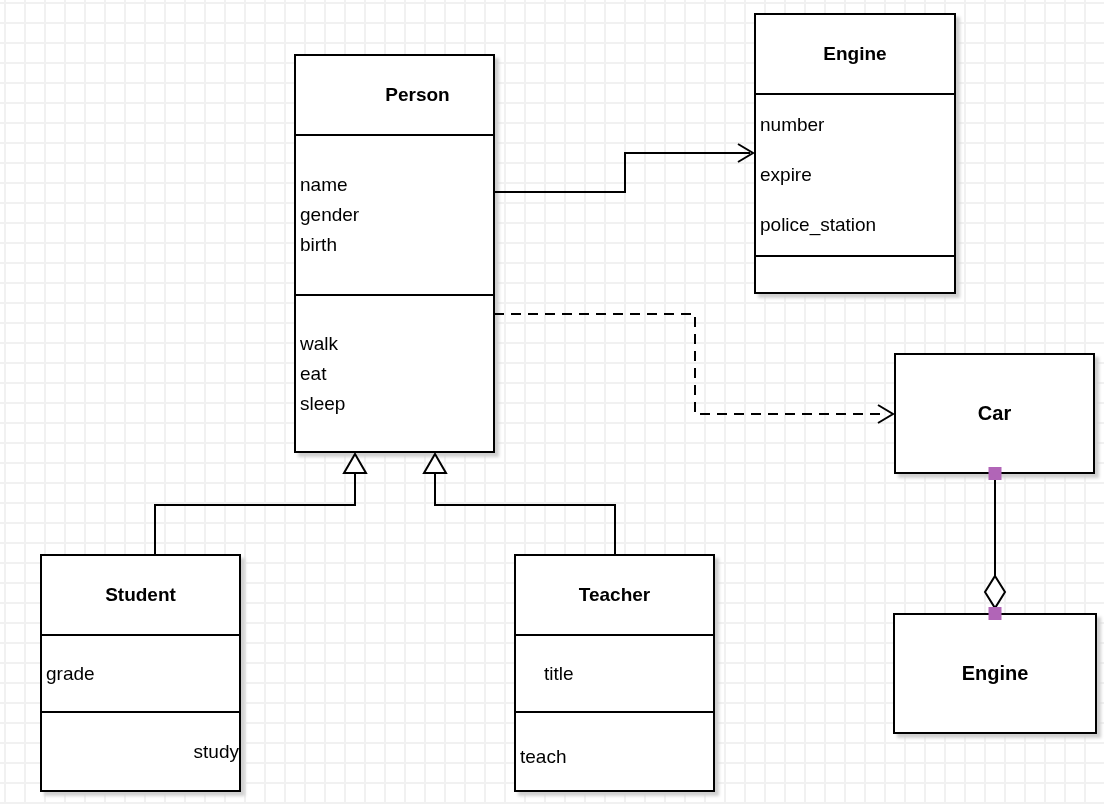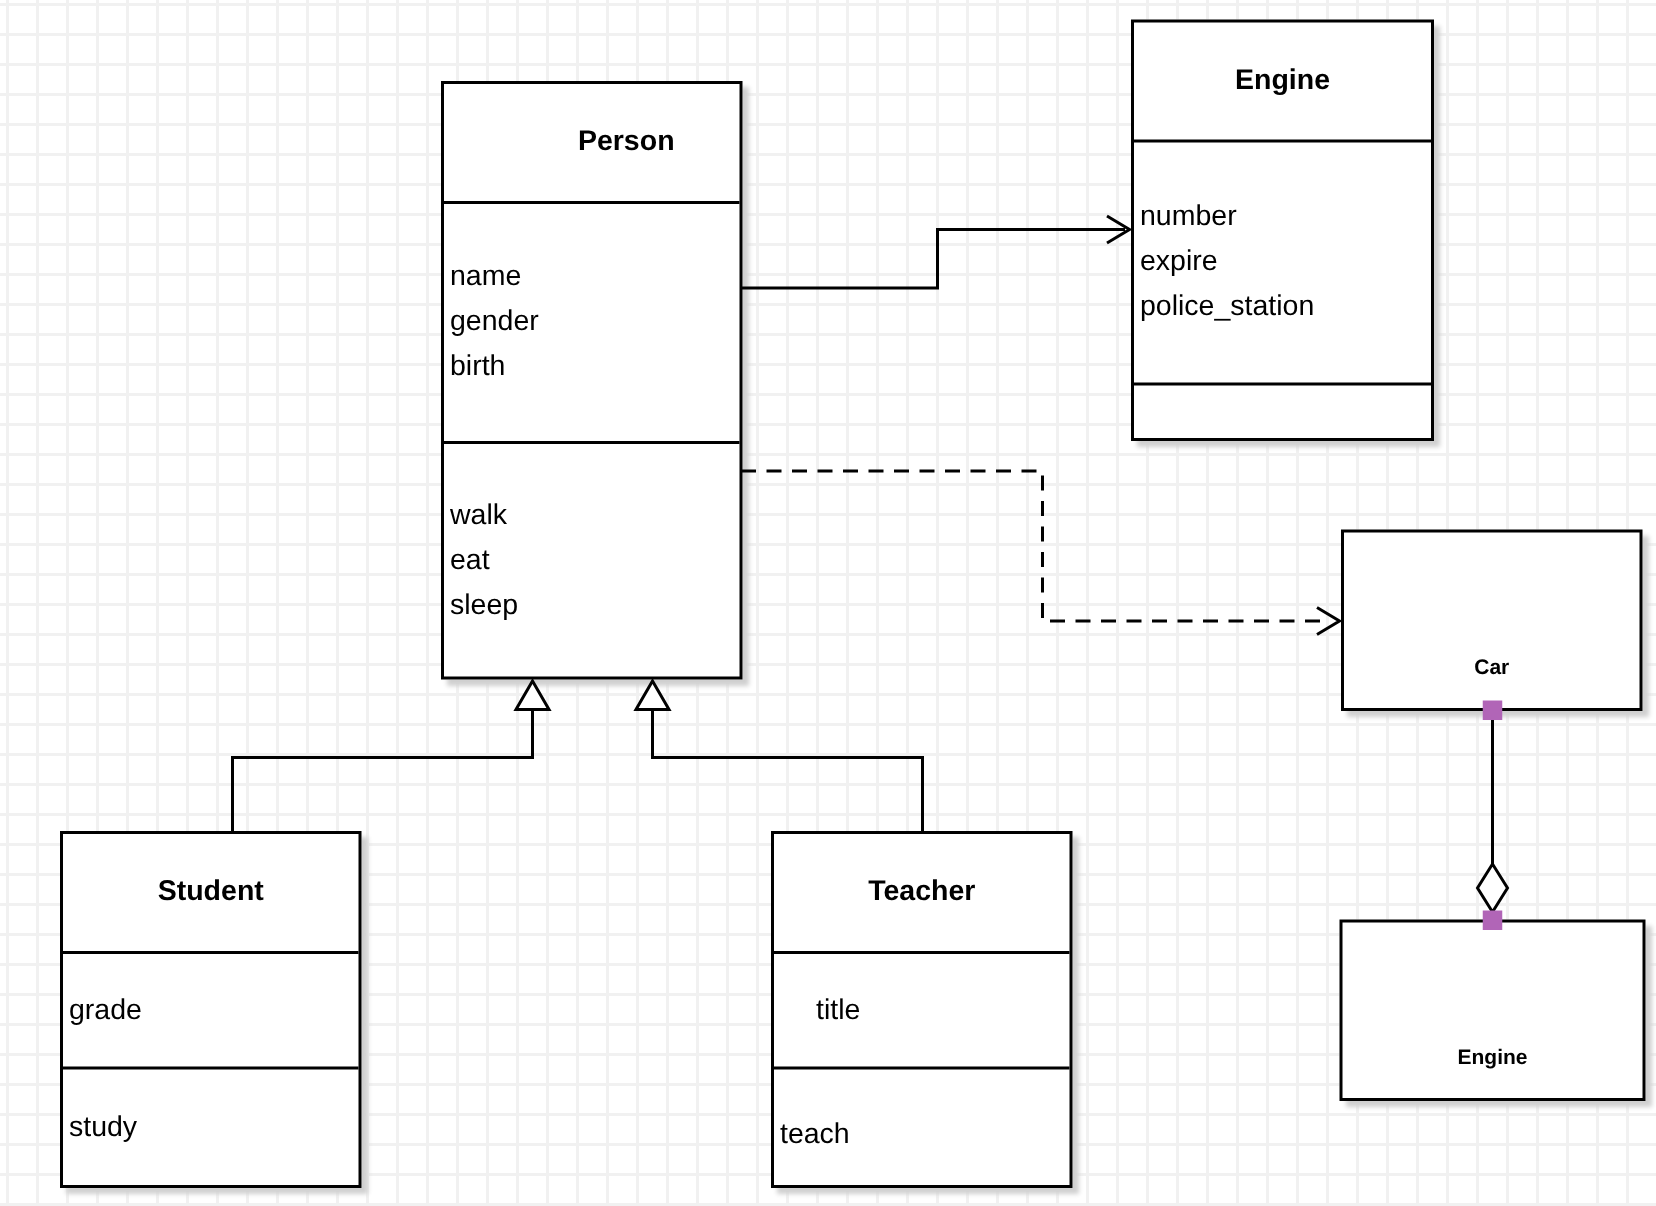--- a/index.html
+++ b/index.html
@@ -35,57 +35,56 @@
     justify-content: center;
     font-weight: bold;
     font-size: 19px;
     border-bottom: 2px solid #000000;
   }
   .solo-title {
     display: flex;
     align-items: center;
     justify-content: center;
     font-weight: bold;
-    font-size: 14px;
+    font-size: 20px;
     height: 100%;
-    margin-top: 30px;
   }
   .sec {
     display: flex;
     flex-direction: column;
     justify-content: center;
     padding-left: 4px;
     font-size: 19px;
     line-height: 30px;
   }
   .divider-bottom { border-bottom: 2px solid #000000; }
 
   
   .c-person { left: 294px; top: 54px; width: 201px; height: 399px; }
   .c-person .hdr   { height: 78px; padding-left: 46px; }
   .c-person .attrs { height: 158px; }
   .c-person .meths { height: 155px; }
 
   
   .c-idcard { left: 754px; top: 13px; width: 202px; height: 281px; }
   .c-idcard .hdr   { height: 78px; }
-  .c-idcard .attrs { height: 160px; }
+  .c-idcard .attrs { height: 160px; gap: 20px; }
   .c-idcard .meths { height: 35px; }
 
   
   .c-car { left: 894px; top: 353px; width: 201px; height: 121px; }
 
   
   .c-engine { left: 893px; top: 613px; width: 204px; height: 121px; }
 
   
   .c-student { left: 40px; top: 554px; width: 201px; height: 238px; }
   .c-student .hdr   { height: 78px; }
   .c-student .attrs { height: 75px; }
-  .c-student .meths { height: 77px; }
+  .c-student .meths { height: 77px; align-items: flex-end; }
 
   
   .c-teacher { left: 514px; top: 554px; width: 201px; height: 238px; }
   .c-teacher .hdr   { height: 78px; }
   .c-teacher .attrs { height: 75px; padding-left: 28px; }
   .c-teacher .meths { height: 87px; border-radius: 17px; }
 
   svg.wires {
     position: absolute;
     left: 0; top: 0;

